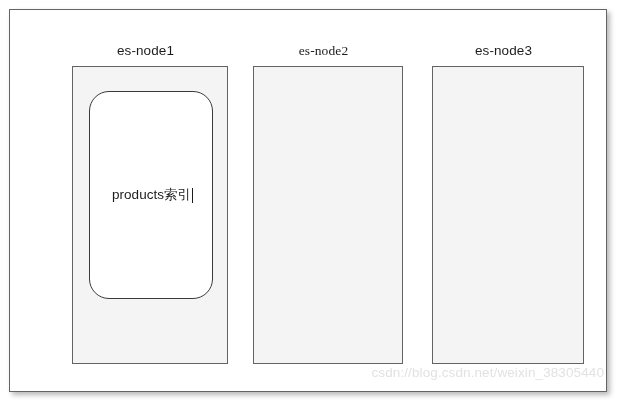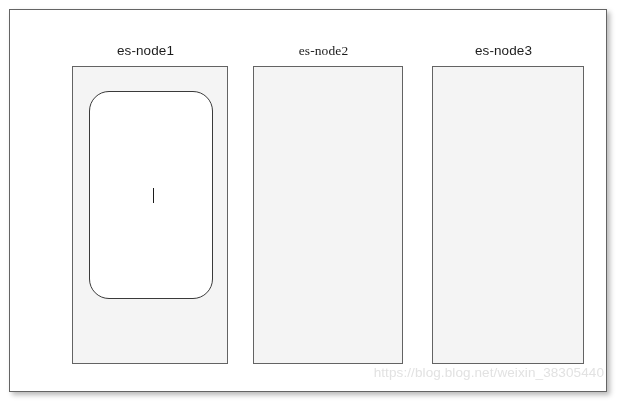--- a/index.html
+++ b/index.html
@@ -132,32 +132,33 @@
 
 <div id="diagram-canvas">
 
   <div id="cluster-frame">
 
     <div class="node-column" id="node-column-1">
       <div class="node-label">es-node1</div>
       <div class="node-box">
         <div id="index-shard">
           <div id="index-shard-label">
+            <span>products索引</span>
             <span id="index-shard-caret"></span>
           </div>
         </div>
       </div>
     </div>
 
     <div class="node-column" id="node-column-2">
       <div class="node-label">es-node2</div>
       <div class="node-box"></div>
     </div>
 
     <div class="node-column" id="node-column-3">
       <div class="node-label">es-node3</div>
       <div class="node-box"></div>
     </div>
 
-    <div id="watermark">https://blog.blog.net/weixin_38305440</div>
+    <div id="watermark">csdn://blog.csdn.net/weixin_38305440</div>
 
   </div>
 </div>
 
 </body></html>

